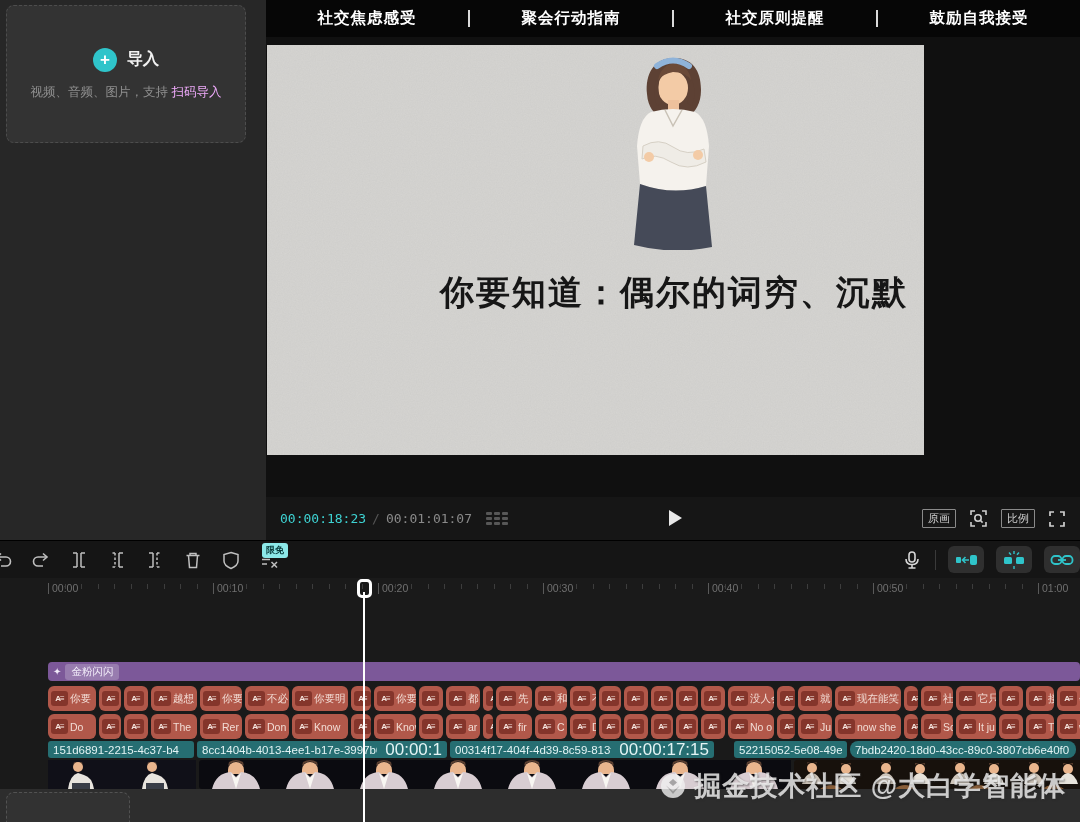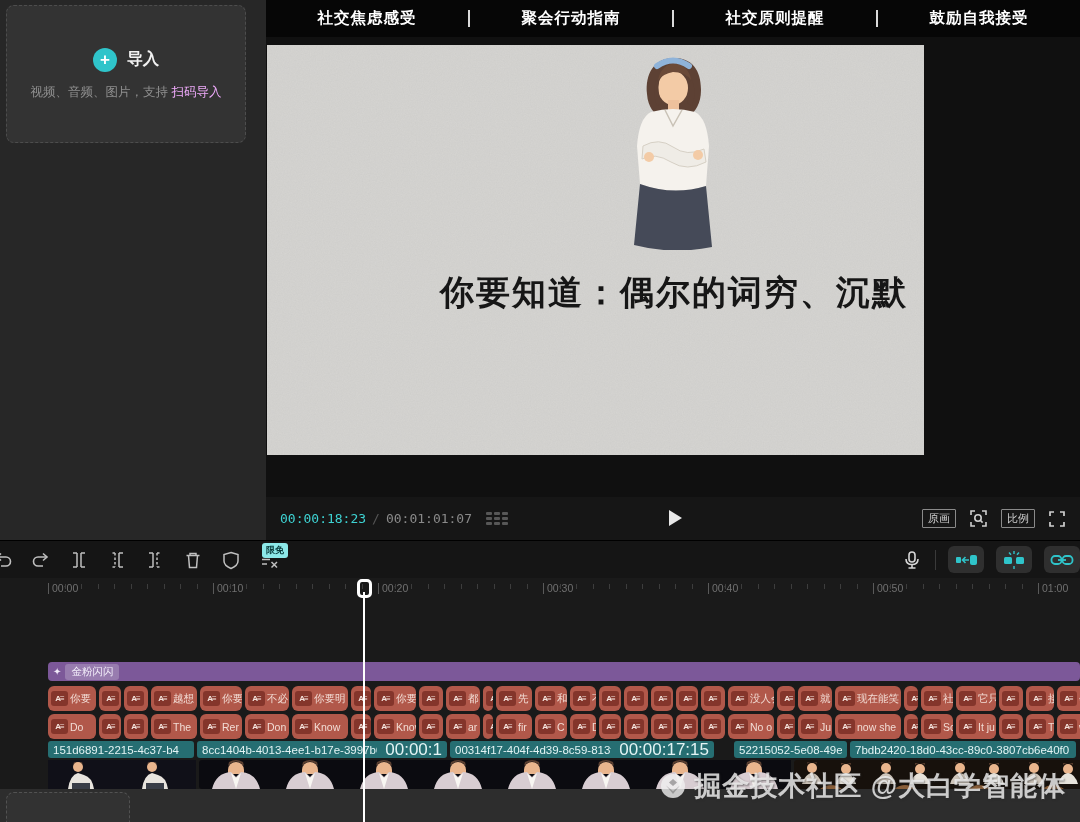--- a/index.html
+++ b/index.html
@@ -560,21 +560,21 @@
           <span class="nm">8cc1404b-4013-4ee1-b17e-3997b0224bae</span>
           <span class="dur">00:00:1</span>
         </div>
         <div class="aclip" style="width: 264px; margin-left: 3px;">
           <span class="nm">00314f17-404f-4d39-8c59-813f2ac3d48f</span>
           <span class="dur">00:00:17:15</span>
         </div>
         <div class="aclip" style="width: 113px; margin-left: 20px;">
           <span class="nm">52215052-5e08-49e3</span>
         </div>
-        <div class="aclip" style="width: 226px; margin-left: 3px;">
+        <div class="aclip" style="width: 226px; margin-left: 3px; border-radius: 8px;">
           <span class="nm">7bdb2420-18d0-43cc-89c0-3807cb6e40f0</span>
         </div>
       </div>
     <div class="track track-video">
         <div class="vcell"><svg width="74" height="29" viewBox="0 0 74 29">
             <rect width="74" height="29" fill="#101018"></rect>
             <path d="M25 5 q5 -6 10 0 l-1 -3 h-8 z" fill="#4a342a"></path>
             <circle cx="30" cy="7" r="5" fill="#e9b58d"></circle>
             <path d="M20 29 q2 -14 10 -16 l6 2 q8 2 10 14 z" fill="#e8e4de"></path>
             <rect x="24" y="23" width="18" height="6" fill="#3a3e48"></rect>

